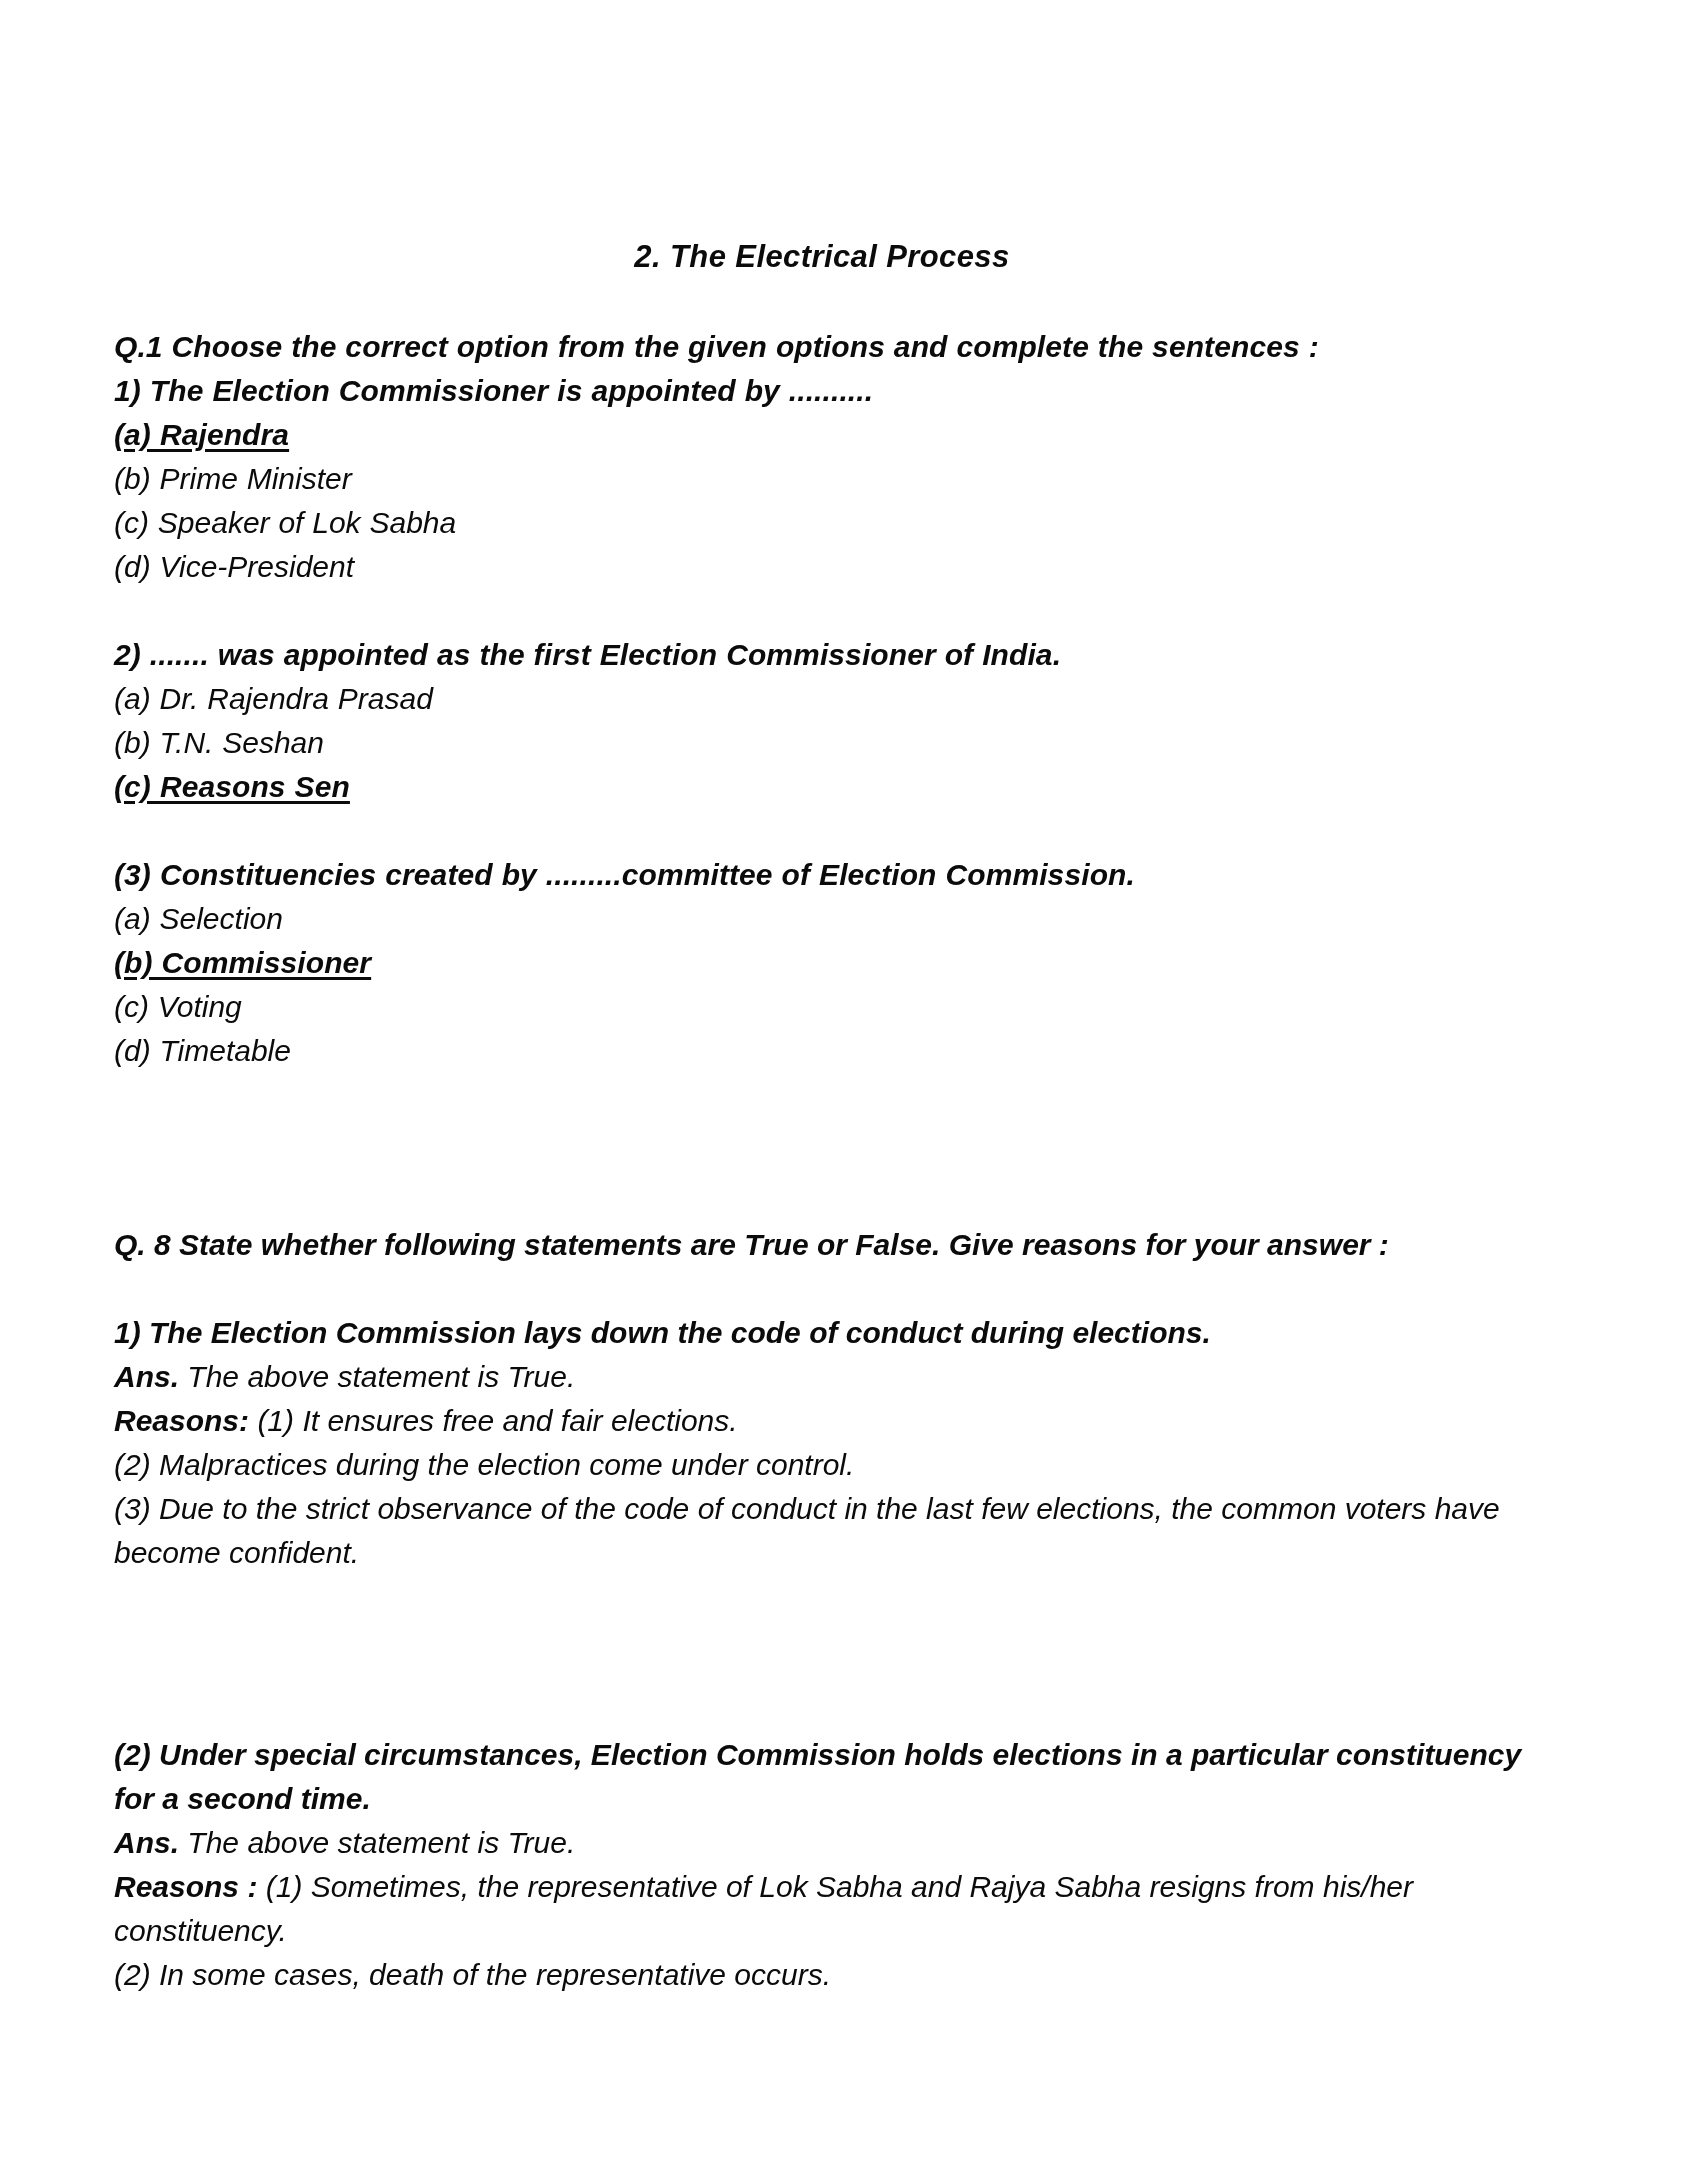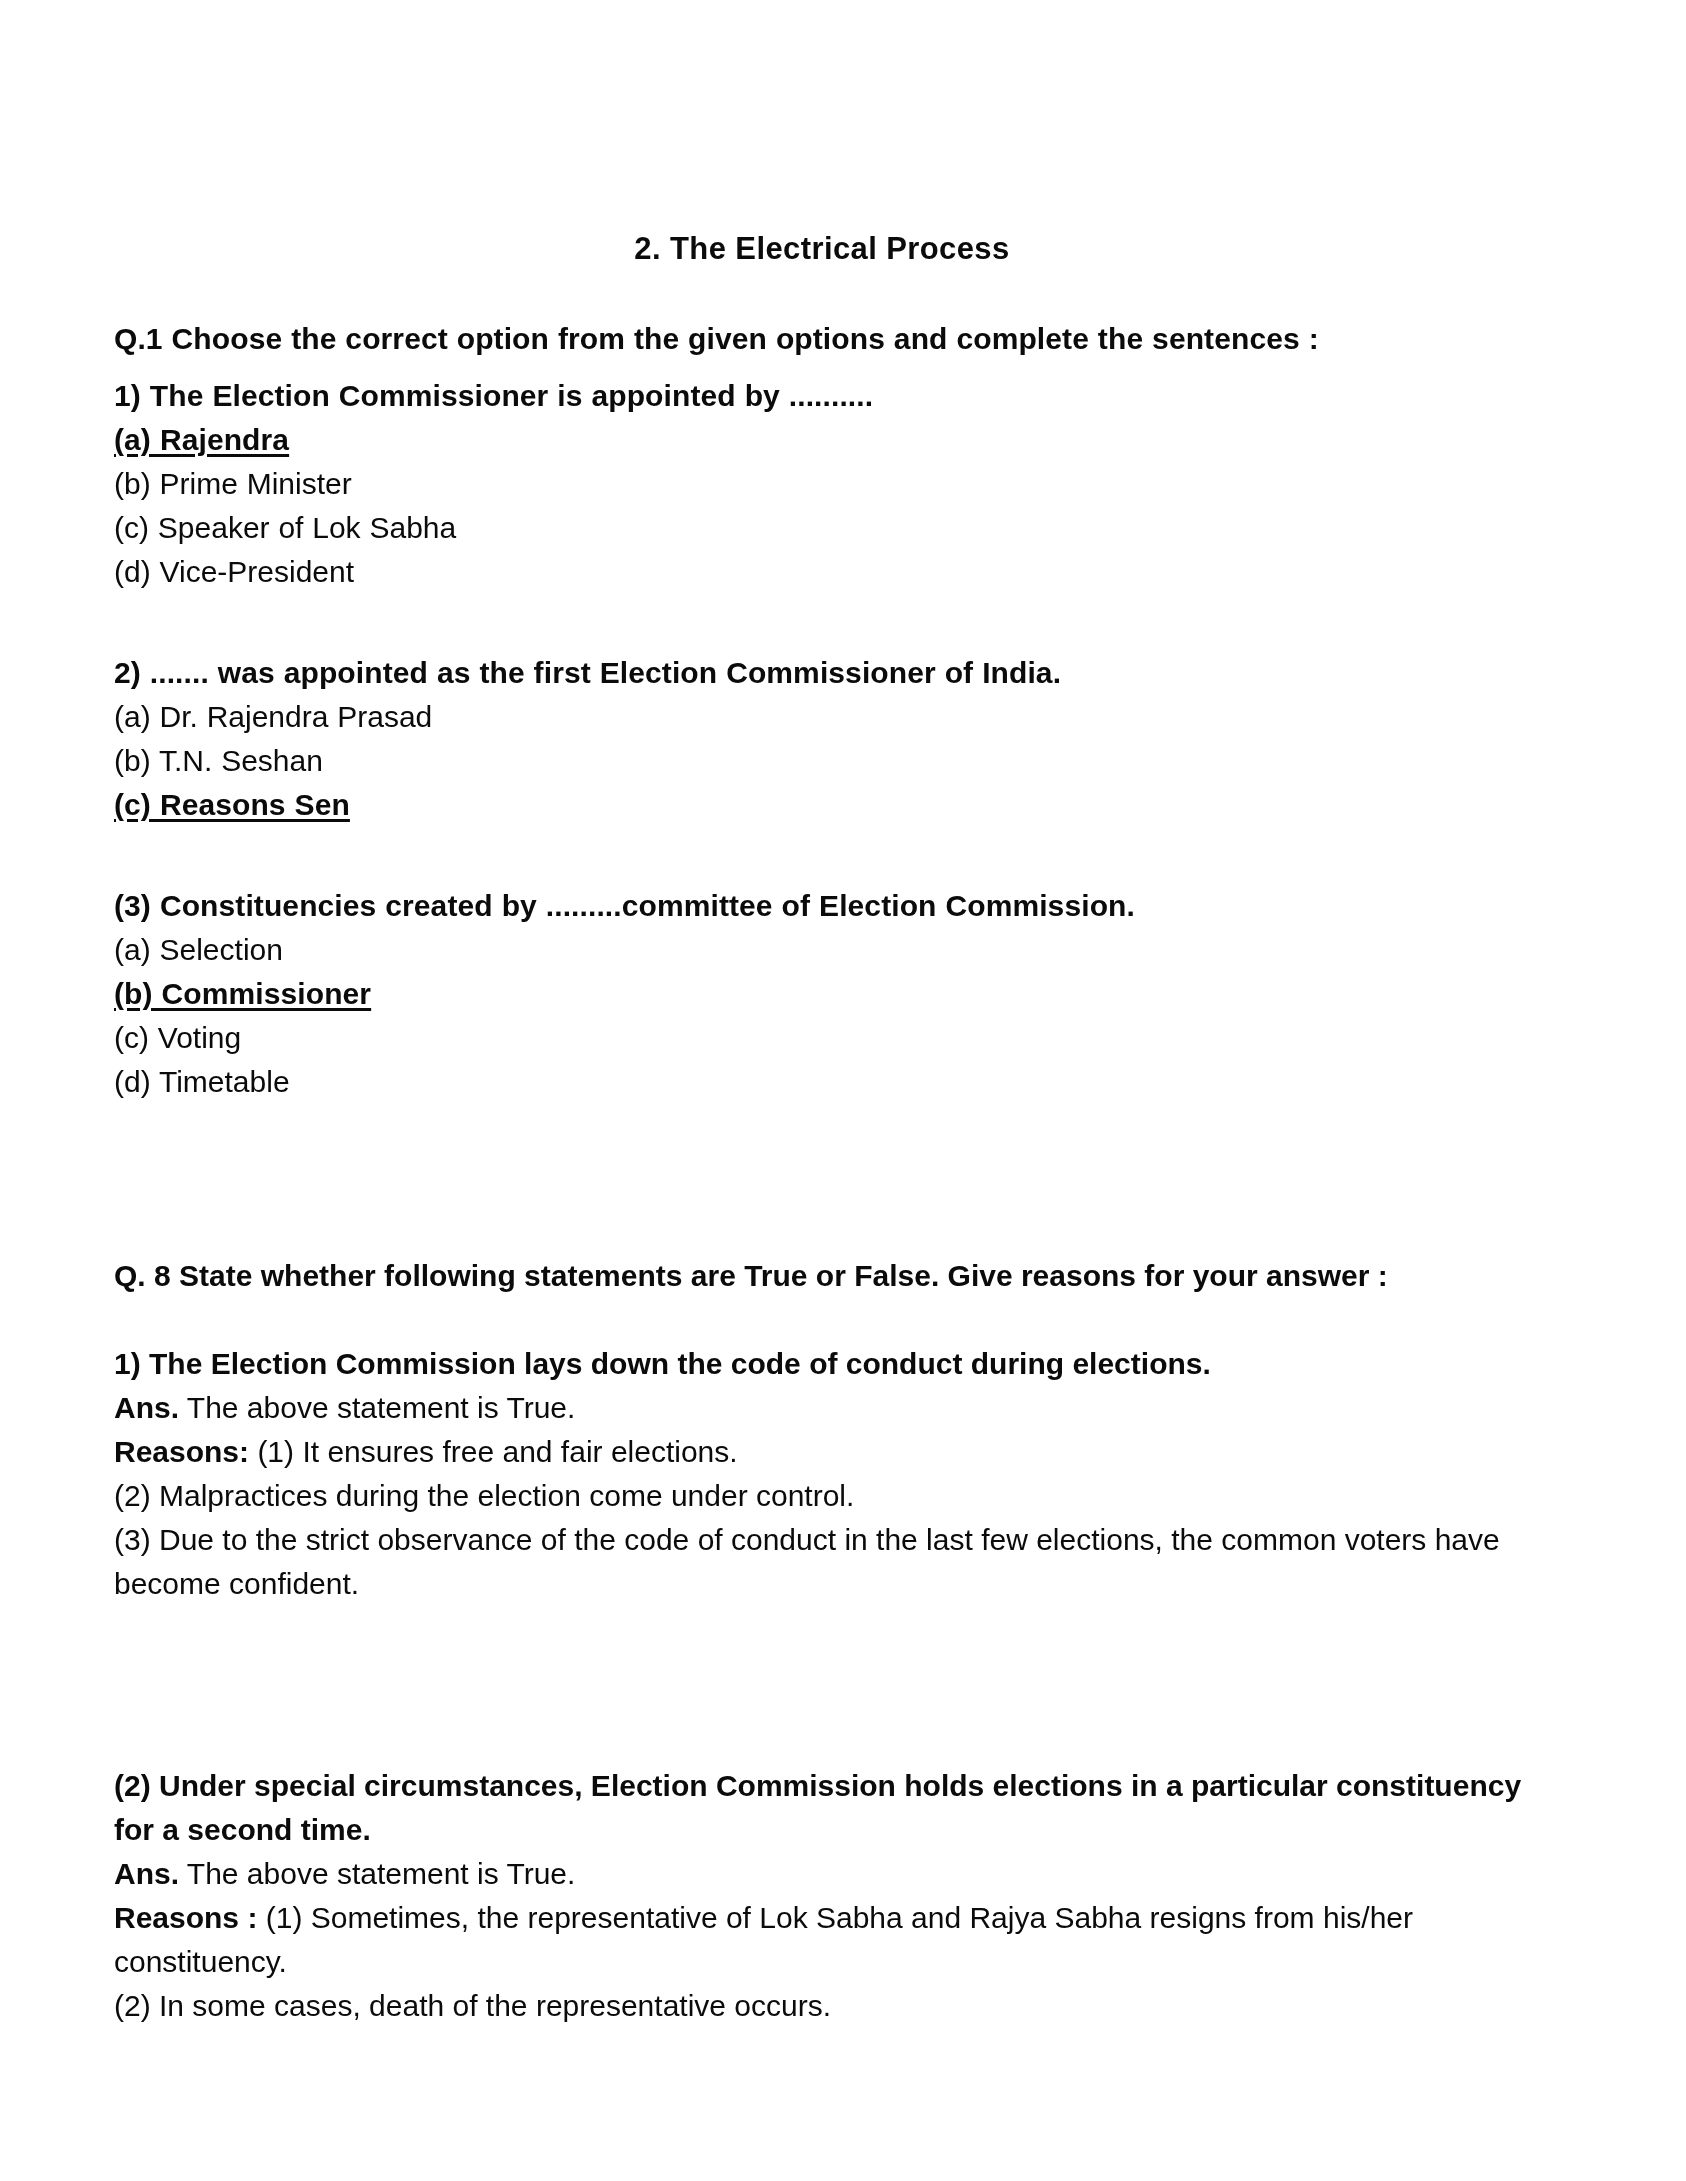--- a/index.html
+++ b/index.html
@@ -18,22 +18,23 @@
     width: 1686px;
     height: 2181px;
     background: #ffffff;
     margin: 0 auto;
     overflow: hidden;
     box-sizing: border-box;
   }
   .content {
     position: absolute;
     left: 114px;
-    top: 0;
+    top: 8px;
     width: 1416px;
+    font-style: italic;
   }
 
   
   .doc-title {
     text-align: center;
     font-weight: bold;
     font-size: 31px;
     letter-spacing: 0.4px;
     margin: 0;
     padding-top: 230px;
@@ -44,21 +45,20 @@
   
   .line {
     font-size: 30px;
     line-height: 44px;
     white-space: normal;
     word-spacing: 0.5px;
   }
   .line.bold {
     font-weight: bold;
     letter-spacing: 0.1px;
-    margin-top: 13px;
   }
   .line.answer {
     font-weight: bold;
     text-decoration: underline;
     text-underline-offset: 4px;
     display: inline-block;
     letter-spacing: 0.1px;
   }
   .answer-row {
     font-size: 30px;

